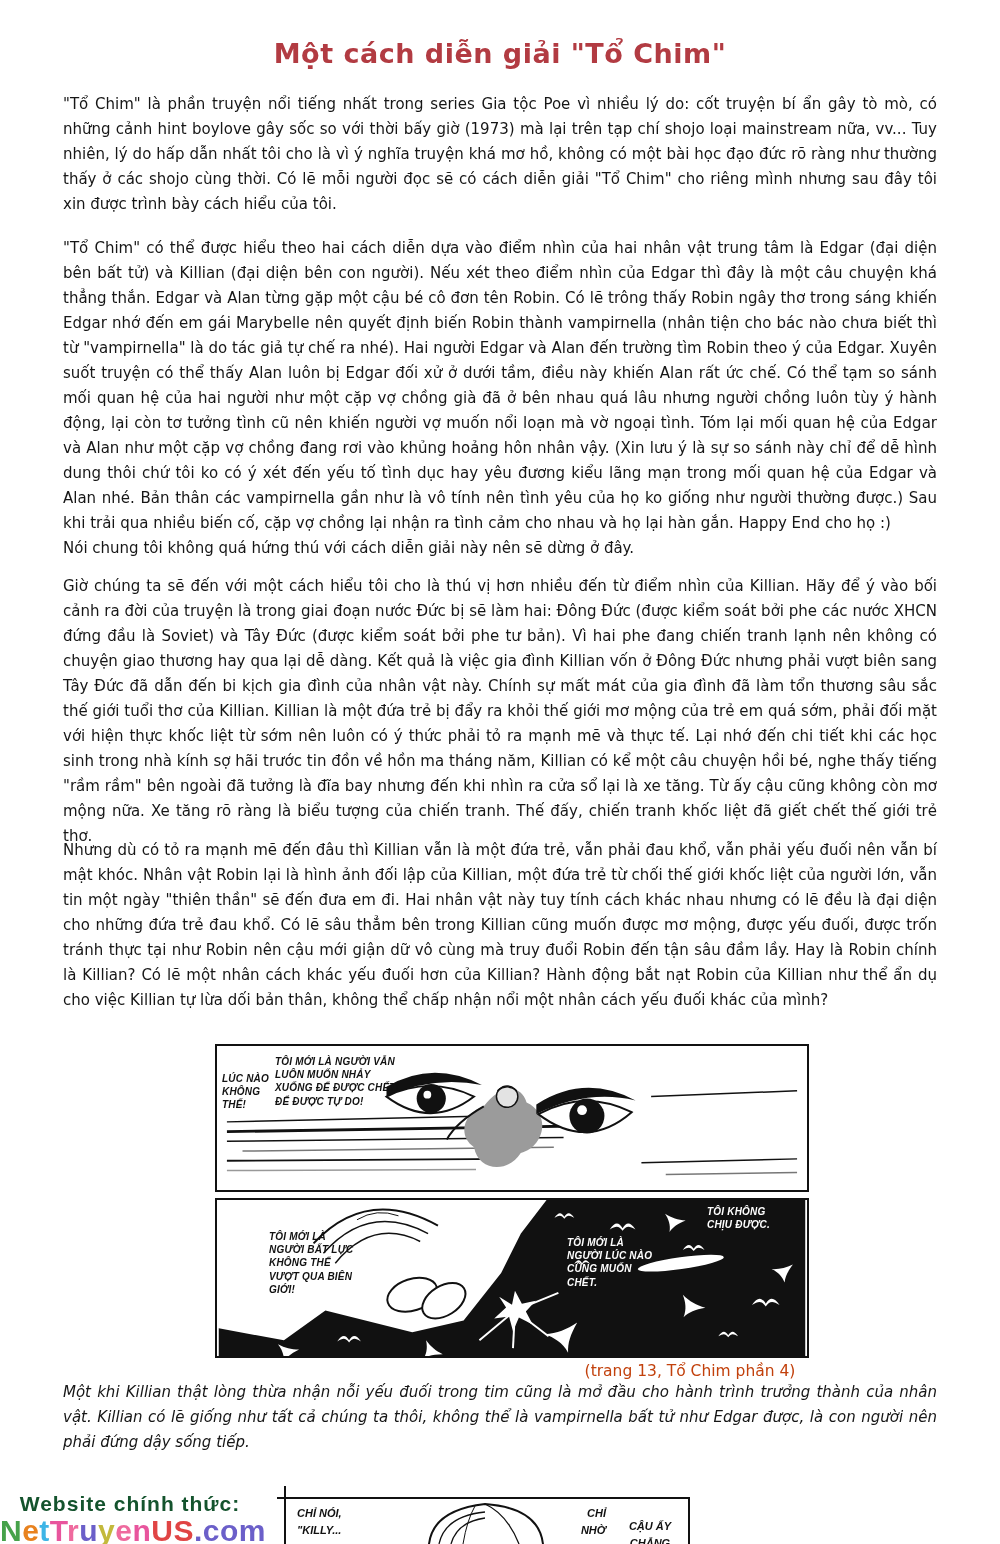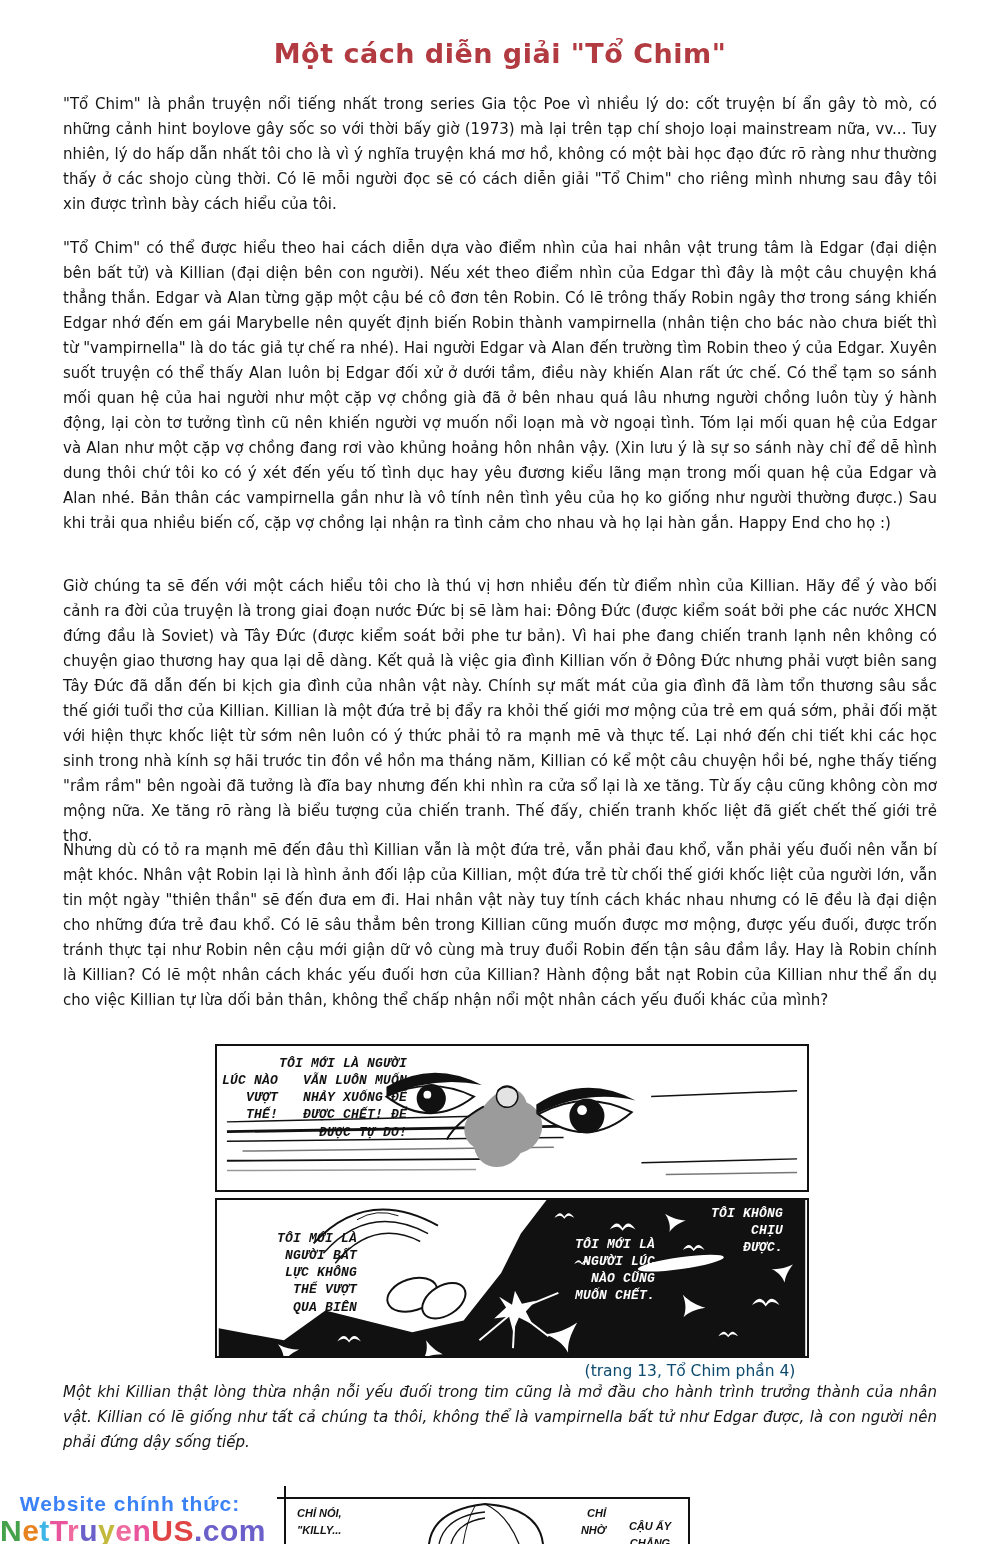--- a/index.html
+++ b/index.html
@@ -12,32 +12,32 @@
   .p1{top:92px;}
   .p2{top:236px;}
   .p3{top:574px;}
   .p4{top:838px;}
   .p5{top:1380px;font-style:italic;}
   .manga{position:absolute;left:215px;top:1044px;width:594px;height:314px;}
   .panel{position:absolute;left:0;width:594px;background:#fff;border:2.5px solid #111;box-sizing:border-box;}
   .panel1{top:0;height:148px;}
   .panel2{top:154px;height:160px;background:#fff;}
   .panel svg{position:absolute;left:0;top:0;width:100%;height:100%;}
-  .bub{position:absolute;font-family:Liberation Mono, monospace;font-style:italic;
-       font-weight:700;font-size:13px;line-height:1.32;text-align:right;color:#111;
+  .bub{position:absolute;font-family:Liberation Sans, sans-serif;font-style:italic;
+       font-weight:700;font-size:10px;line-height:1.32;text-align:left;color:#111;
        letter-spacing:.2px;}
   .bub.white{color:#ffffff;}
   .bub-p1-left{left:5px;top:26px;width:56px;}
   .bub-p1-center{left:58px;top:9px;width:132px;}
   .bub-p1-right{left:428px;top:22px;width:142px;}
   .bub-p2-left{left:12px;top:30px;width:88px;margin-left:40px;}
   .bub-p2-center{left:350px;top:36px;width:88px;}
   .bub-p2-right{left:490px;top:5px;width:76px;}
   .caption{position:absolute;top:1362px;left:520px;width:340px;text-align:center;
-           font-size:15.5px;color:#0c4a6e;}
+           font-size:15.5px;color:#c2410c;}
   .watermark{position:absolute;left:0;top:1492px;width:260px;text-align:center;
              font-family:"Liberation Sans",sans-serif;font-weight:bold;}
   .wm1{font-size:21px;letter-spacing:1px;}
   .wm2{font-size:30px;letter-spacing:.5px;line-height:1.0;}
   .strip-vline{position:absolute;left:284px;top:1486px;width:2px;height:58px;background:#111;}
   .strip-box{position:absolute;left:277px;top:1497px;width:413px;height:47px;
              border-top:2px solid #111;border-right:2px solid #111;box-sizing:border-box;}
   .strip-bub{position:absolute;font-family:"Liberation Sans",sans-serif;font-style:italic;
              font-weight:700;font-size:11px;line-height:1.5;color:#111;}
   .strip-b1{left:297px;top:1505px;width:95px;text-align:left;}
@@ -49,20 +49,21 @@
 <body>
 
 <div class="page">
 
   <h1 class="title" style="color: rgb(178, 59, 66);">Một cách diễn giải "Tổ Chim"</h1>
 
   <div class="para p1">"Tổ Chim" là phần truyện nổi tiếng nhất trong series Gia tộc Poe vì nhiều lý do: cốt truyện bí ẩn gây tò mò, có những cảnh hint boylove gây sốc so với thời bấy giờ (1973) mà lại trên tạp chí shojo loại mainstream nữa, vv... Tuy nhiên, lý do hấp dẫn nhất tôi cho là vì ý nghĩa truyện khá mơ hồ, không có một bài học đạo đức rõ ràng như thường thấy ở các shojo cùng thời. Có lẽ mỗi người đọc sẽ có cách diễn giải "Tổ Chim" cho riêng mình nhưng sau đây tôi xin được trình bày cách hiểu của tôi.</div>
 
   <div class="para p2">
     <div>"Tổ Chim" có thể được hiểu theo hai cách diễn dựa vào điểm nhìn của hai nhân vật trung tâm là Edgar (đại diện bên bất tử) và Killian (đại diện bên con người). Nếu xét theo điểm nhìn của Edgar thì đây là một câu chuyện khá thẳng thắn. Edgar và Alan từng gặp một cậu bé cô đơn tên Robin. Có lẽ trông thấy Robin ngây thơ trong sáng khiến Edgar nhớ đến em gái Marybelle nên quyết định biến Robin thành vampirnella (nhân tiện cho bác nào chưa biết thì từ "vampirnella" là do tác giả tự chế ra nhé). Hai người Edgar và Alan đến trường tìm Robin theo ý của Edgar. Xuyên suốt truyện có thể thấy Alan luôn bị Edgar đối xử ở dưới tầm, điều này khiến Alan rất ức chế. Có thể tạm so sánh mối quan hệ của hai người như một cặp vợ chồng già đã ở bên nhau quá lâu nhưng người chồng luôn tùy ý hành động, lại còn tơ tưởng tình cũ nên khiến người vợ muốn nổi loạn mà vờ ngoại tình. Tóm lại mối quan hệ của Edgar và Alan như một cặp vợ chồng đang rơi vào khủng hoảng hôn nhân vậy. (Xin lưu ý là sự so sánh này chỉ để dễ hình dung thôi chứ tôi ko có ý xét đến yếu tố tình dục hay yêu đương kiểu lãng mạn trong mối quan hệ của Edgar và Alan nhé. Bản thân các vampirnella gần như là vô tính nên tình yêu của họ ko giống như người thường được.) Sau khi trải qua nhiều biến cố, cặp vợ chồng lại nhận ra tình cảm cho nhau và họ lại hàn gắn. Happy End cho họ :)</div>
+    <div>Nói chung tôi không quá hứng thú với cách diễn giải này nên sẽ dừng ở đây.</div>
   </div>
 
   <div class="para p3">Giờ chúng ta sẽ đến với một cách hiểu tôi cho là thú vị hơn nhiều đến từ điểm nhìn của Killian. Hãy để ý vào bối cảnh ra đời của truyện là trong giai đoạn nước Đức bị sẽ làm hai: Đông Đức (được kiểm soát bởi phe các nước XHCN đứng đầu là Soviet) và Tây Đức (được kiểm soát bởi phe tư bản). Vì hai phe đang chiến tranh lạnh nên không có chuyện giao thương hay qua lại dễ dàng. Kết quả là việc gia đình Killian vốn ở Đông Đức nhưng phải vượt biên sang Tây Đức đã dẫn đến bi kịch gia đình của nhân vật này. Chính sự mất mát của gia đình đã làm tổn thương sâu sắc thế giới tuổi thơ của Killian. Killian là một đứa trẻ bị đẩy ra khỏi thế giới mơ mộng của trẻ em quá sớm, phải đối mặt với hiện thực khốc liệt từ sớm nên luôn có ý thức phải tỏ ra mạnh mẽ và thực tế. Lại nhớ đến chi tiết khi các học sinh trong nhà kính sợ hãi trước tin đồn về hồn ma tháng năm, Killian có kể một câu chuyện hồi bé, nghe thấy tiếng "rầm rầm" bên ngoài đã tưởng là đĩa bay nhưng đến khi nhìn ra cửa sổ lại là xe tăng. Từ ấy cậu cũng không còn mơ mộng nữa. Xe tăng rõ ràng là biểu tượng của chiến tranh. Thế đấy, chiến tranh khốc liệt đã giết chết thế giới trẻ thơ.</div>
   <div class="para p4">Nhưng dù có tỏ ra mạnh mẽ đến đâu thì Killian vẫn là một đứa trẻ, vẫn phải đau khổ, vẫn phải yếu đuối nên vẫn bí mật khóc. Nhân vật Robin lại là hình ảnh đối lập của Killian, một đứa trẻ từ chối thế giới khốc liệt của người lớn, vẫn tin một ngày "thiên thần" sẽ đến đưa em đi. Hai nhân vật này tuy tính cách khác nhau nhưng có lẽ đều là đại diện cho những đứa trẻ đau khổ. Có lẽ sâu thẳm bên trong Killian cũng muốn được mơ mộng, được yếu đuối, được trốn tránh thực tại như Robin nên cậu mới giận dữ vô cùng mà truy đuổi Robin đến tận sâu đầm lầy. Hay là Robin chính là Killian? Có lẽ một nhân cách khác yếu đuối hơn của Killian? Hành động bắt nạt Robin của Killian như thể ẩn dụ cho việc Killian tự lừa dối bản thân, không thể chấp nhận nổi một nhân cách yếu đuối khác của mình?</div>
 
   <div class="manga">
 
     <div class="panel panel1">
       <svg viewBox="0 0 594 148" aria-hidden="true">
         <g stroke="#111" stroke-width="1.5">
@@ -88,21 +89,21 @@
           <path d="M282,46 Q292,38 302,46" fill="none" stroke="#111" stroke-width="1.5"></path>
           <path d="M268,62 Q240,78 230,96" stroke="#111" stroke-width="2" fill="none"></path>
         </g>
         <g>
           <path d="M322,60 Q372,28 424,56 Q374,44 322,70 Z" fill="#111"></path>
           <path d="M324,70 Q372,44 420,68 Q374,108 324,70 Z" fill="#fff" stroke="#111" stroke-width="2"></path>
           <circle cx="374" cy="72" r="18" fill="#111"></circle>
           <circle cx="369" cy="66" r="5" fill="#fff"></circle>
         </g>
       </svg>
-      <div class="bub bub-p1-left">LÚC NÀO VƯỢT THẾ!</div>
+      <div class="bub bub-p1-left">LÚC NÀO KHÔNG THẾ!</div>
       <div class="bub bub-p1-center">TÔI MỚI LÀ NGƯỜI VẪN LUÔN MUỐN NHẢY XUỐNG ĐỂ ĐƯỢC CHẾT! ĐỂ ĐƯỢC TỰ DO!</div>
     </div>
 
     <div class="panel panel2">
       <svg viewBox="0 0 594 158" aria-hidden="true">
         <defs>
           <path id="b1" d="M0,6 C4,0 7,0 10,5 C13,0 16,0 20,6 C15,3 13,3 10,7 C7,3 5,3 0,6 Z"></path>
           <path id="b2" d="M0,0 C8,2 14,2 22,0 C15,6 12,10 10,16 C9,9 5,4 0,0 Z"></path>
         </defs>
         <path d="M332,0 L594,0 L594,158 L0,158 L0,130 L66,142 L108,112 L196,134 L248,122 L286,74 L306,34 Z" fill="#111"></path>
@@ -146,21 +147,21 @@
       <div class="bub white bub-p2-center">TÔI MỚI LÀ NGƯỜI LÚC NÀO CŨNG MUỐN CHẾT.</div>
       <div class="bub white bub-p2-right">TÔI KHÔNG CHỊU ĐƯỢC.</div>
     </div>
   </div>
 
   <div class="caption">(trang 13, Tổ Chim phần 4)</div>
 
   <div class="para p5">Một khi Killian thật lòng thừa nhận nỗi yếu đuối trong tim cũng là mở đầu cho hành trình trưởng thành của nhân vật. Killian có lẽ giống như tất cả chúng ta thôi, không thể là vampirnella bất tử như Edgar được, là con người nên phải đứng dậy sống tiếp.</div>
 
   <div class="watermark">
-    <div class="wm1" style="color: #3b82f6;">Website chính thức:</div>
+    <div class="wm1" style="color: #14532d;">Website chính thức:</div>
     <div class="wm2"><span style="color: rgb(70, 162, 74);">N</span><span style="color: rgb(232, 130, 30);">e</span><span style="color: rgb(61, 181, 230);">t</span><span style="color: rgb(232, 85, 157);">T</span><span style="color: rgb(239, 106, 158);">r</span><span style="color: rgb(107, 95, 201);">u</span><span style="color: rgb(195, 185, 60);">y</span><span style="color: rgb(239, 106, 158);">e</span><span style="color: rgb(232, 85, 157);">n</span><span style="color: rgb(224, 68, 68);">U</span><span style="color: rgb(224, 68, 68);">S</span><span style="color: rgb(107, 95, 201);">.</span><span style="color: rgb(107, 95, 201);">c</span><span style="color: rgb(107, 95, 201);">o</span><span style="color: rgb(107, 95, 201);">m</span></div>
   </div>
 
   <div class="strip-vline"></div>
   <div class="strip-box"></div>
   <div class="strip-bub strip-b1">
     <div>CHỈ NÓI,</div>
     <div>"KILLY...</div>
   </div>
   <svg class="strip-head" viewBox="0 0 126 44" aria-hidden="true">

